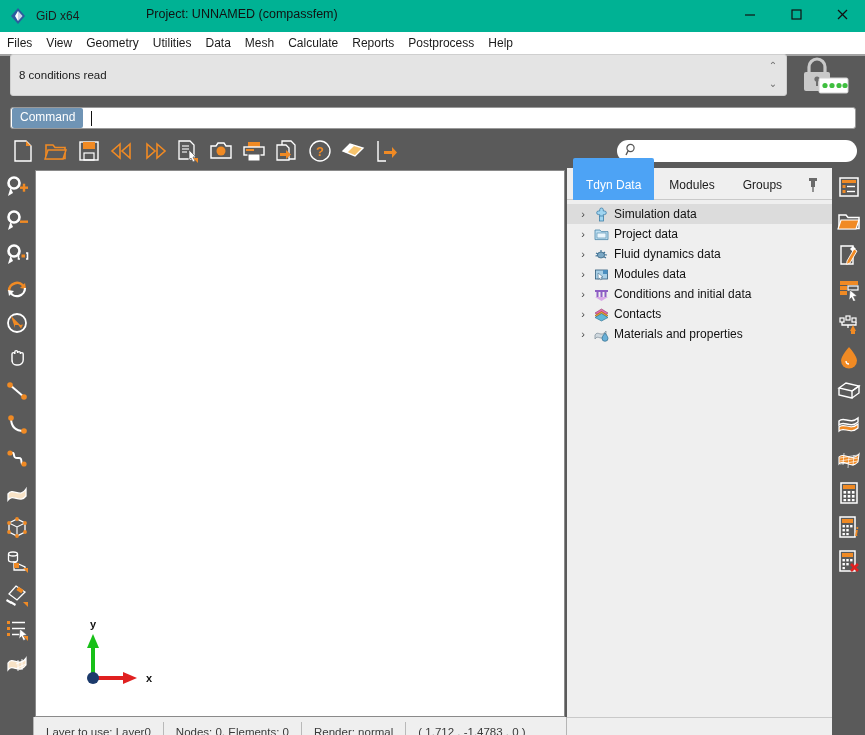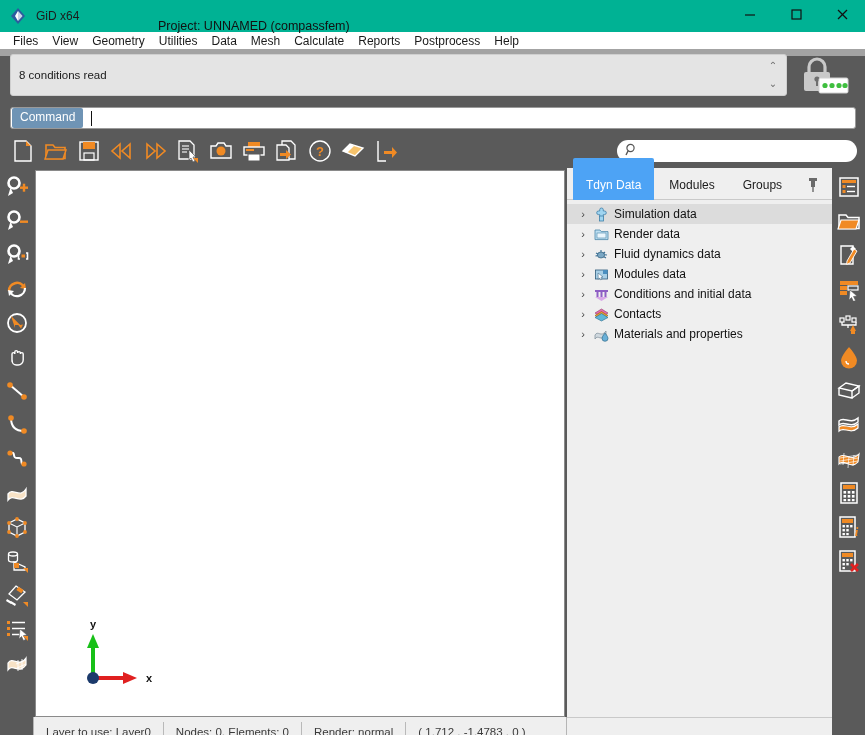--- a/index.html
+++ b/index.html
@@ -12,33 +12,33 @@
   #app { position: relative; width: 865px; height: 735px; background: #5a5a5a; }
 
   
   .titlebar {
     height: 32px; background: #00b294; display: flex; align-items: center;
     position: relative;
   }
   .tb-logo { width: 28px; display: flex; align-items: center; justify-content: center; margin-left: 4px; }
   .tb-title-app { font-size: 12px; color: #1c1c1c; margin-left: 4px; }
   .tb-proj {
-    position: absolute; left: 146px; top: 12px; height: 28px;
-    display: flex; align-items: center; font-size: 12.5px; color: #111; margin-left: 12px;
+    position: absolute; left: 146px; top: 0; height: 28px;
+    display: flex; align-items: center; font-size: 12.5px; color: #111;
   }
   .tb-ctrls { position: absolute; right: 0; top: 0; height: 28px; display: flex; }
   .tb-btn {
     width: 46px; height: 28px; display: flex; align-items: center; justify-content: center;
     color: #111; font-size: 13px;
   }
 
   
   .menubar {
     height: 24px; background: #fff; display: flex; align-items: center;
-    padding-left: 6px; border-bottom: 7px solid #a3a3a3;
+    border-bottom: 2px solid #a3a3a3;
   }
   .menu-item {
     font-size: 12px; color: #1b1b1b; padding: 3px 7px; white-space: nowrap;
   }
 
   
   .msgzone {
     height: 50px; background: #5a5a5a; display: flex; align-items: center;
     padding: 4px 8px 16px 10px; gap: 8px;
   }
@@ -467,21 +467,21 @@
         </div>
 
         <div class="tnode">
           <span class="chev">›</span>
           <span class="ticon">
             <svg width="15" height="15" viewBox="0 0 15 15">
                 <path d="M1 3 h5 l1.3 1.6 h6.7 v8 h-13 z" fill="#bfe0f2" stroke="#4a86a8" stroke-width=".8"></path>
                 <rect x="3" y="6" width="9" height="5" fill="#eaf6fd" stroke="#4a86a8" stroke-width=".6"></rect>
               </svg>
           </span>
-          <span>Render data</span>
+          <span>Project data</span>
         </div>
 
         <div class="tnode">
           <span class="chev">›</span>
           <span class="ticon">
             <svg width="15" height="15" viewBox="0 0 15 15">
                 <ellipse cx="7" cy="8" rx="3.6" ry="3" fill="#7aa7c4" stroke="#2e5b7a" stroke-width=".7"></ellipse>
                 <path d="M2 6 l2 1 M1.5 9 l2.2 -.4 M7 3 l0 2 M11 5 l-1.5 1.5 M13 8 l-2.4 -.3 M12 11 l-2 -1.2" stroke="#3a6f94" stroke-width="1.1" fill="none"></path>
               </svg>
           </span>

